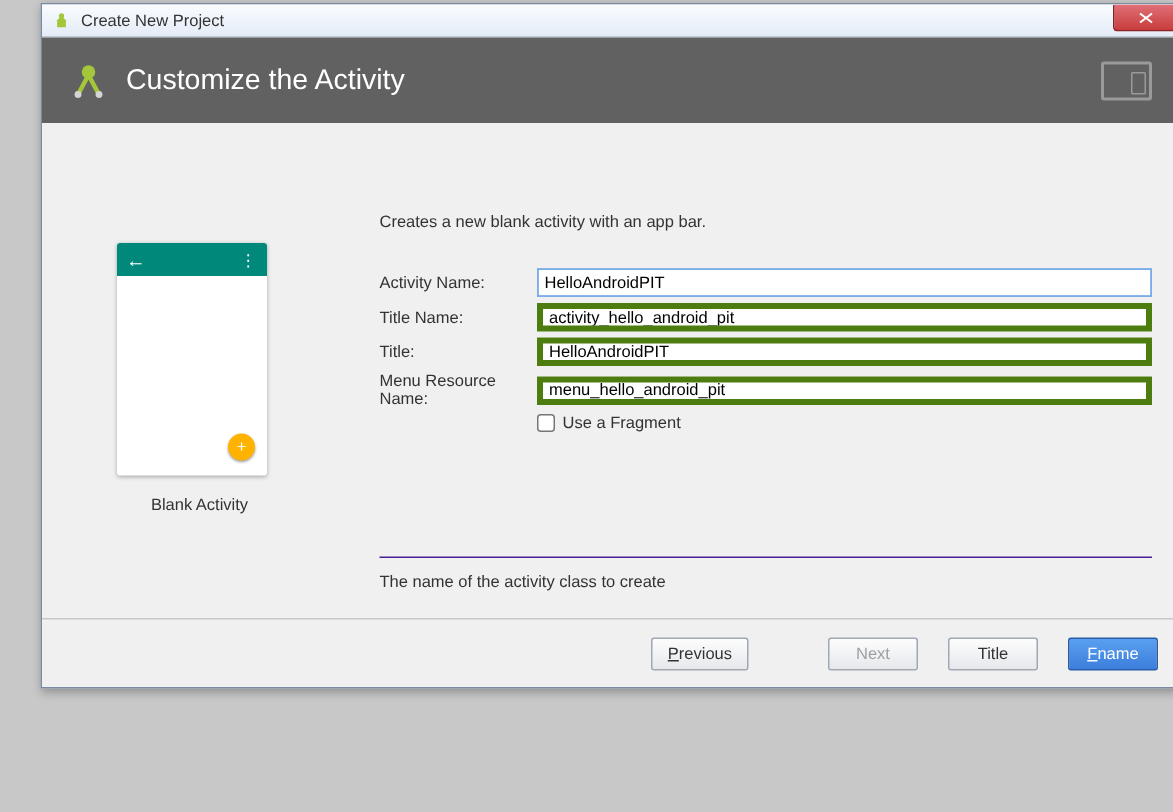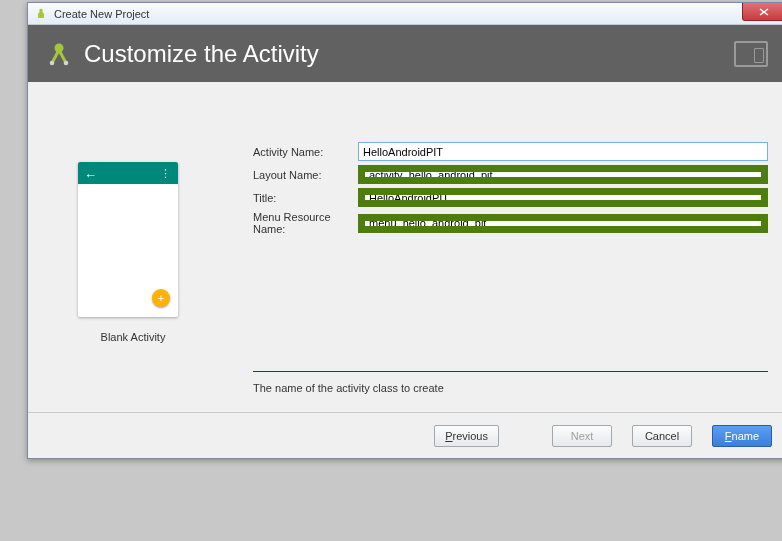--- a/index.html
+++ b/index.html
@@ -43,21 +43,21 @@
       background: #616161;
       color: #fff;
       display: flex; align-items: center;
       padding: 0 16px;
       position: relative;
     }
     .banner-logo {
       width: 30px; height: 30px; margin-right: 10px;
       display: inline-flex; align-items: center; justify-content: center;
     }
-    .banner-title { font-size: 24px; font-weight: 300; }
+    .banner-title { font-size: 19px; font-weight: 300; }
     .banner-device {
       position: absolute; right: 18px; top: 16px;
       width: 34px; height: 26px;
       border: 2px solid #9a9a9a; border-radius: 2px;
     }
     .banner-device::after {
       content: "";
       position: absolute; right: 2px; bottom: 2px;
       width: 8px; height: 13px; border: 1.5px solid #9a9a9a; border-radius: 1px;
       background: #616161;
@@ -101,21 +101,21 @@
     .preview-caption { margin-top: 14px; font-size: 11px; color: #333; }
 
     .form-area {
       position: absolute; left: 225px; top: 60px; right: 18px;
     }
     .form-desc { font-size: 11px; color: #333; margin-bottom: 25px; }
     .form-row { display: flex; align-items: center; margin-bottom: 4px; }
     .form-label { width: 105px; font-size: 11px; color: #333; }
     .form-input {
       flex: 1; height: 19px;
-      border: 7px solid #4d7c0f;
+      border: 4px solid #4d7c0f;
       padding: 0 4px; font-size: 11px;
       background: #fff;
     }
     .form-input.focused { border: 1px solid #3a7fd8; outline: 1px solid #7aaee8; outline-offset: -1px; }
     .check-row { display: flex; align-items: center; margin-top: 3px; margin-left: 105px; }
     .check-row input { margin-right: 5px; width: 12px; height: 12px; }
     .check-row label { font-size: 11px; color: #333; }
 
     .hint-area {
       position: absolute; left: 225px; right: 18px; bottom: 18px;
@@ -187,49 +187,54 @@
         <div class="phone-appbar">
           <span class="phone-back">←</span>
           <span class="phone-menu">⋮</span>
         </div>
         <div class="phone-fab">+</div>
       </div>
       <div class="preview-caption">Blank Activity</div>
     </div>
 
     <div class="form-area">
+      <div class="form-desc">Creates a new blank activity with an app bar.</div>
 
       <div class="form-row">
         <div class="form-label">Activity Name:</div>
         <input class="form-input focused" value="HelloAndroidPIT" style="">
       </div>
 
       <div class="form-row">
-        <div class="form-label">Layout Name:</div>
+        <div class="form-label">Title Name:</div>
         <input class="form-input" value="activity_hello_android_pit" style="">
       </div>
 
       <div class="form-row">
         <div class="form-label">Title:</div>
         <input class="form-input" value="HelloAndroidPIT" style="">
       </div>
 
       <div class="form-row">
         <div class="form-label">Menu Resource Name:</div>
         <input class="form-input" value="menu_hello_android_pit" style="">
       </div>
 
+      <div class="check-row">
+        <input type="checkbox" id="frag" style="">
+        <label for="frag">Use a Fragment</label>
+      </div>
     </div>
 
     <div class="hint-area">
       <div class="hint-text">The name of the activity class to create</div>
     </div>
 
   </div>
 
   <div class="footer">
     <button class="btn"><u>P</u><span>revious</span></button>
     <button class="btn" disabled="">Next</button>
-    <button class="btn">Cancel</button>
+    <button class="btn">Title</button>
     <button class="btn primary"><u>F</u><span>name</span></button>
   </div>
 
 </div>
 
 </body></html>

